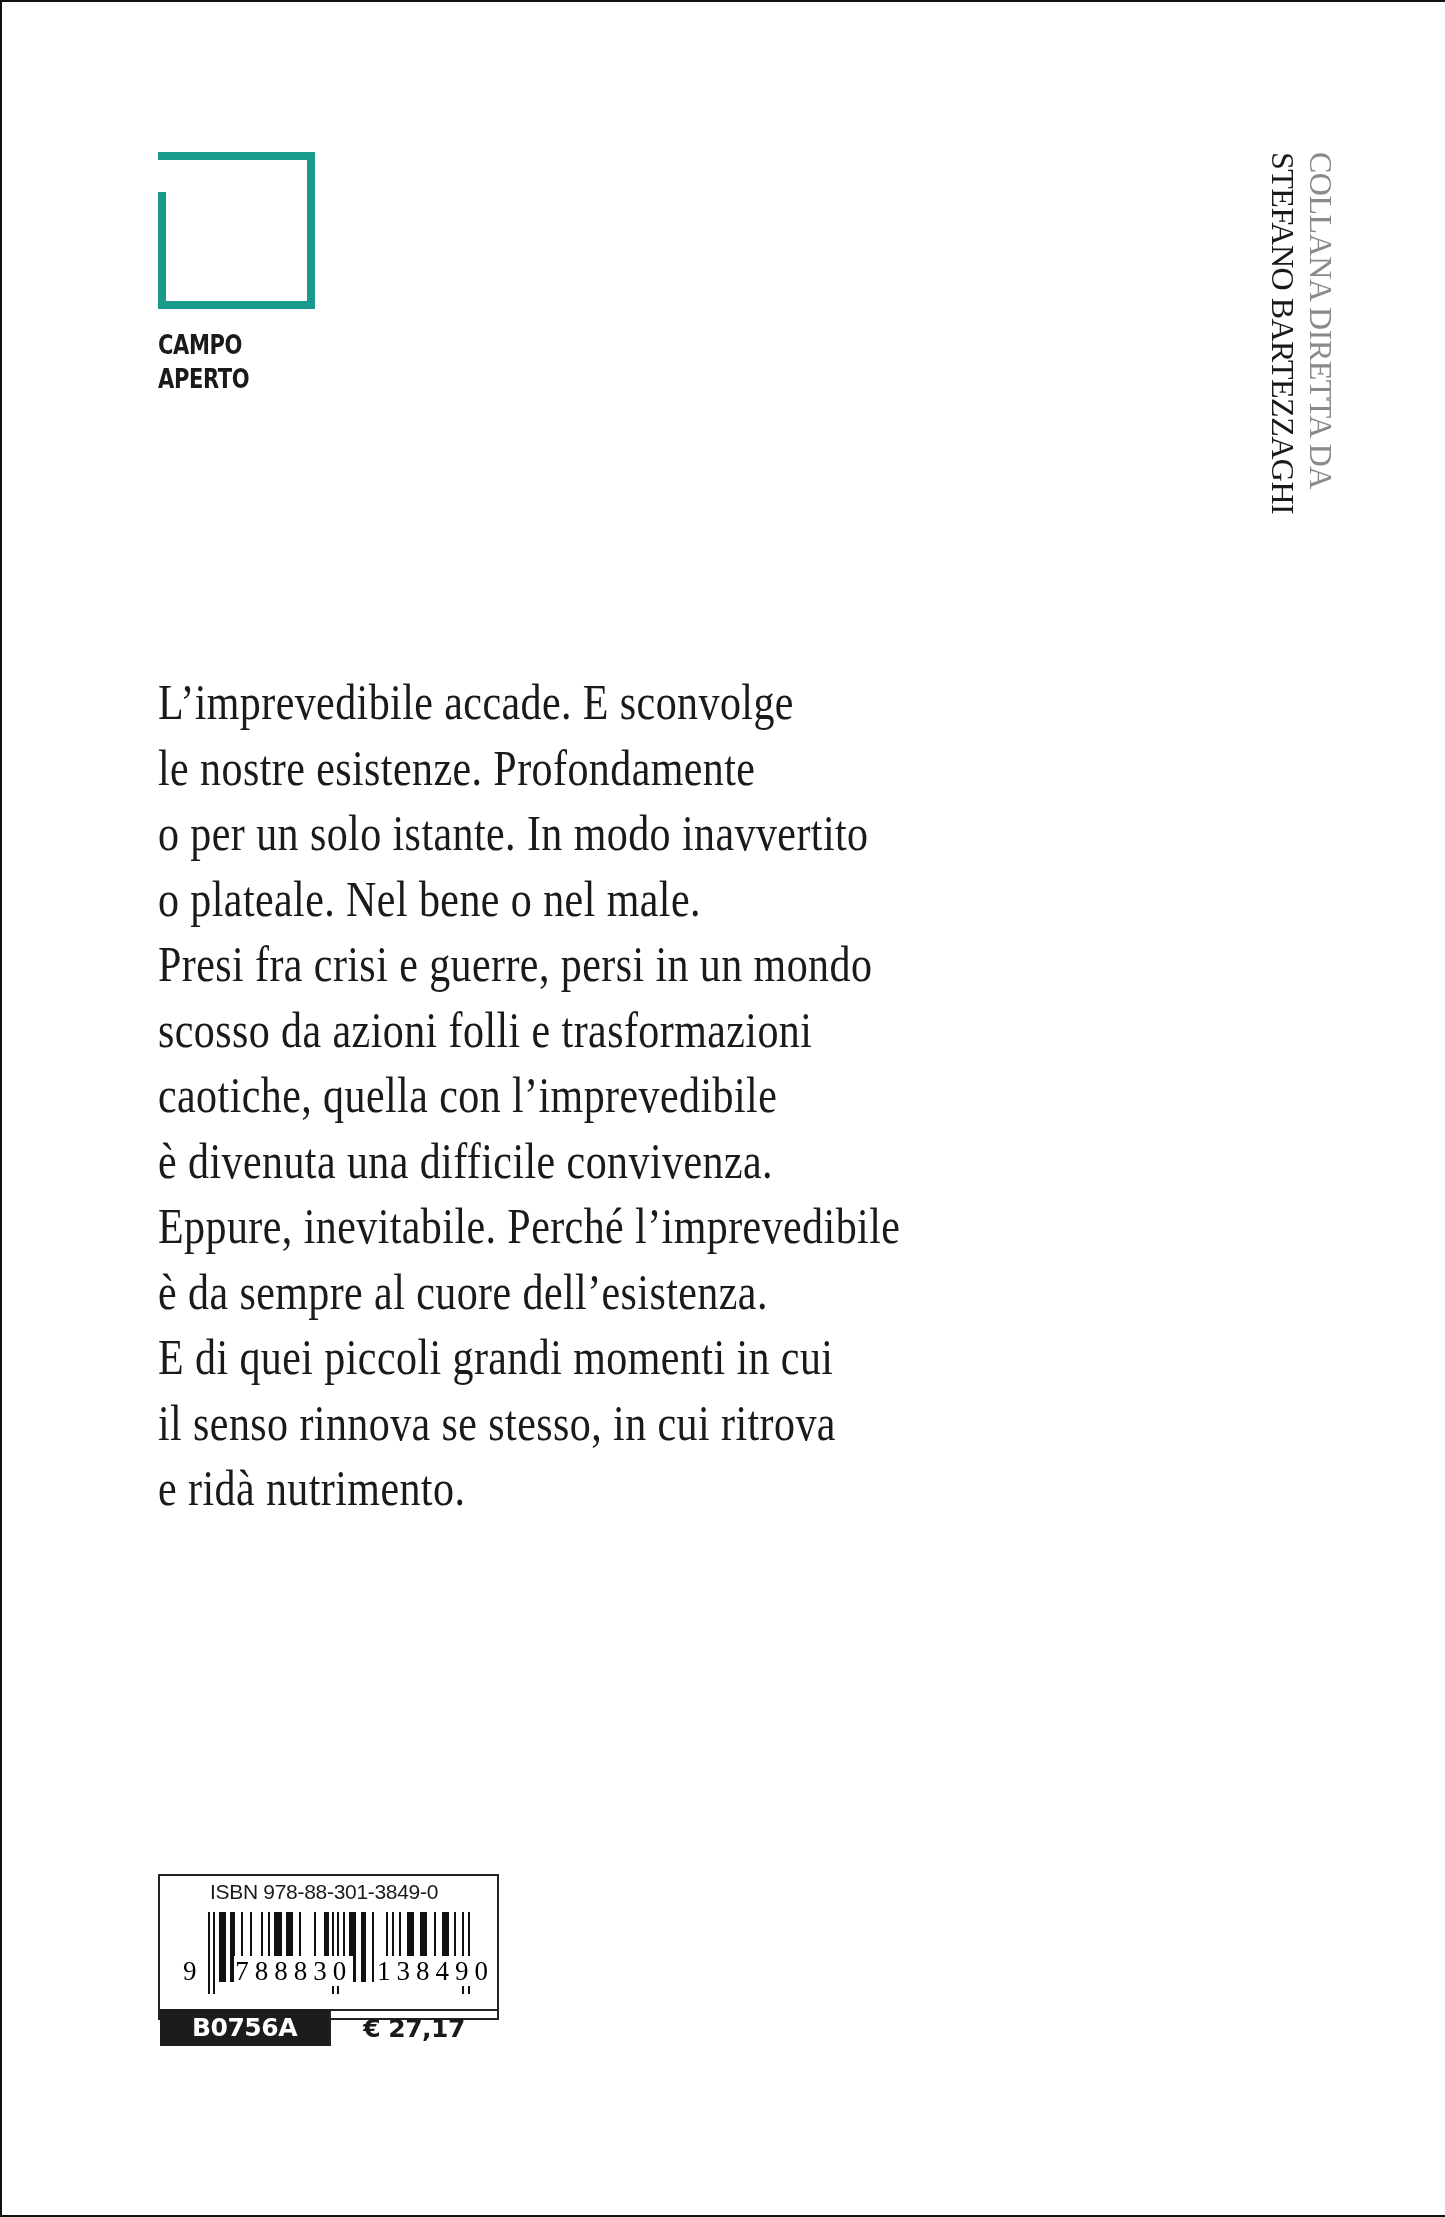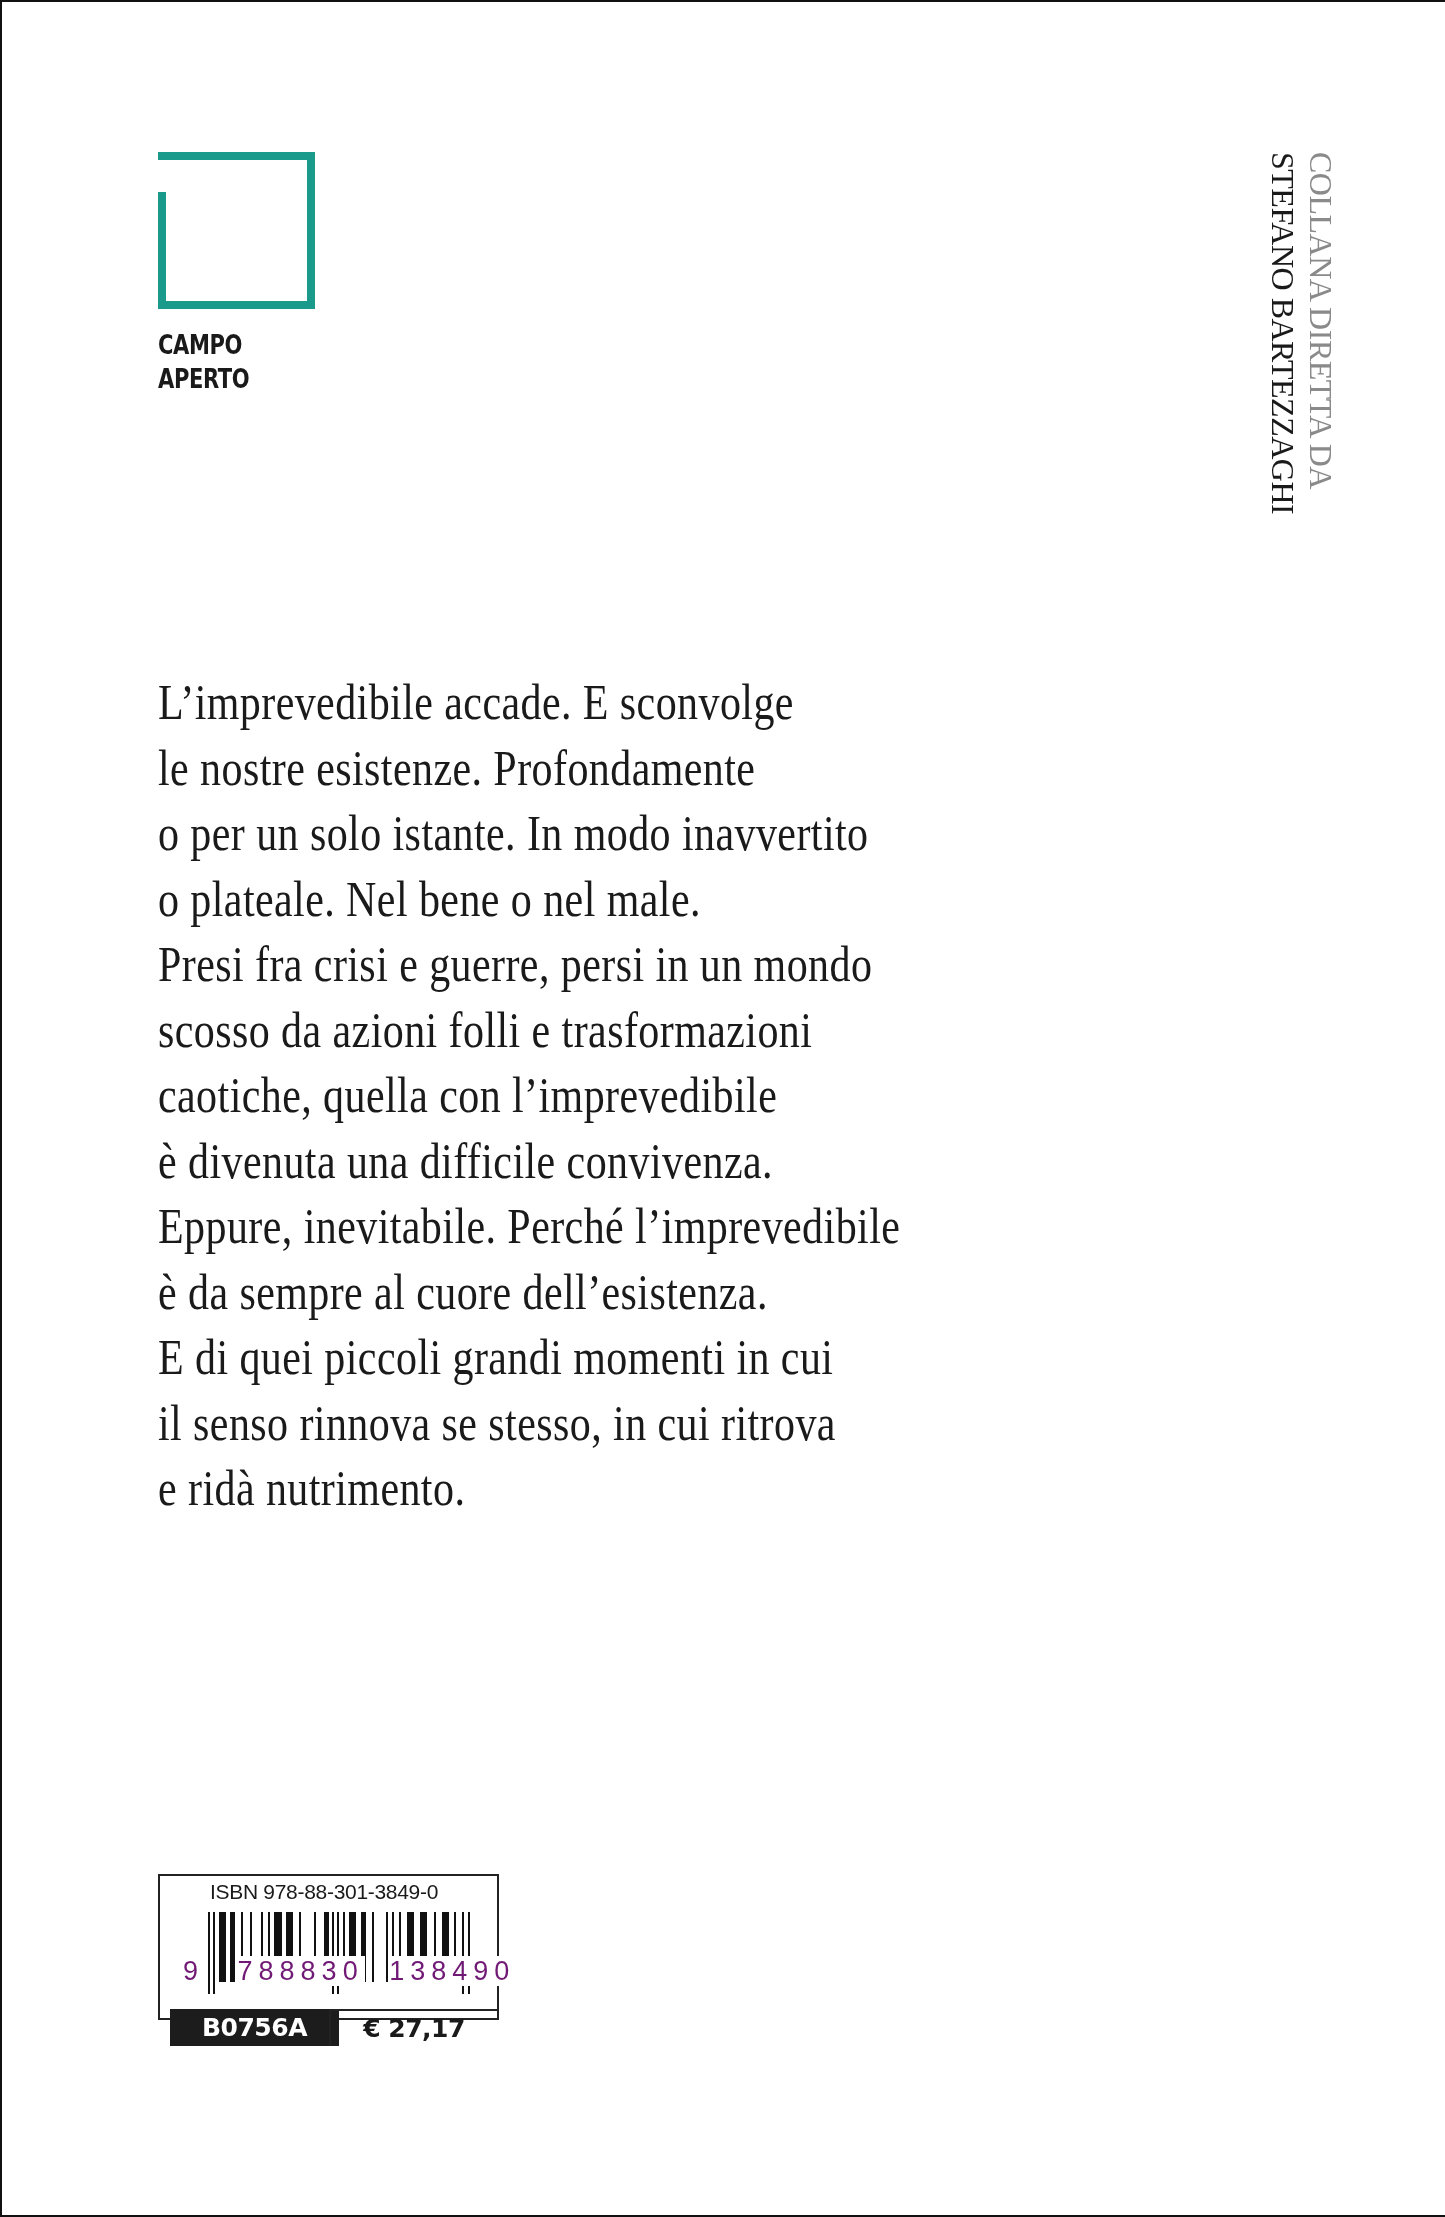--- a/index.html
+++ b/index.html
@@ -44,26 +44,26 @@
   }
   .isbn-label {
     position: absolute; left: 50px; top: 4px;
     font-family: "Liberation Sans", sans-serif; font-size: 21px; color: #1a1a1a;
     white-space: nowrap; letter-spacing: -0.3px;
   }
   .bars { position: absolute; left: 48px; top: 36px; width: 280px; height: 78px; }
   .bars span { position: absolute; top: 0; height: 70px; background: #111; }
   .bars span.guard { height: 82px; }
   .ean-digits {
-    position: absolute; left: 22px; top: 80px; font-family: Liberation Sans, sans-serif;
-    font-size: 27px; color: #701a75; white-space: nowrap; letter-spacing: 6px;
+    position: absolute; left: 22px; top: 80px; font-family: Liberation Serif, serif;
+    font-size: 27px; color: #000000; white-space: nowrap; letter-spacing: 6px;
   }
   .ean-digits span { background: #fff; padding: 0 1px; }
   .code-cell {
-    position: absolute; left: 10px; top: 133px; width: 169px; height: 37px;
+    position: absolute; left: 0; top: 133px; width: 169px; height: 37px;
     background: #1c1c1c; color: #fff;
     font-family: "DejaVu Sans", sans-serif; font-weight: bold; font-size: 25px;
     display: flex; align-items: center; justify-content: center; letter-spacing: -0.5px;
   }
   .price-cell {
     position: absolute; left: 169px; top: 133px; width: 168px; height: 37px;
     border-top: 2px solid #222; border-left: 2px solid #222; box-sizing: border-box;
     color: #1a1a1a; font-family: "DejaVu Sans", sans-serif; font-weight: bold; font-size: 25px;
     display: flex; align-items: center; justify-content: center; letter-spacing: -0.5px;
   }

